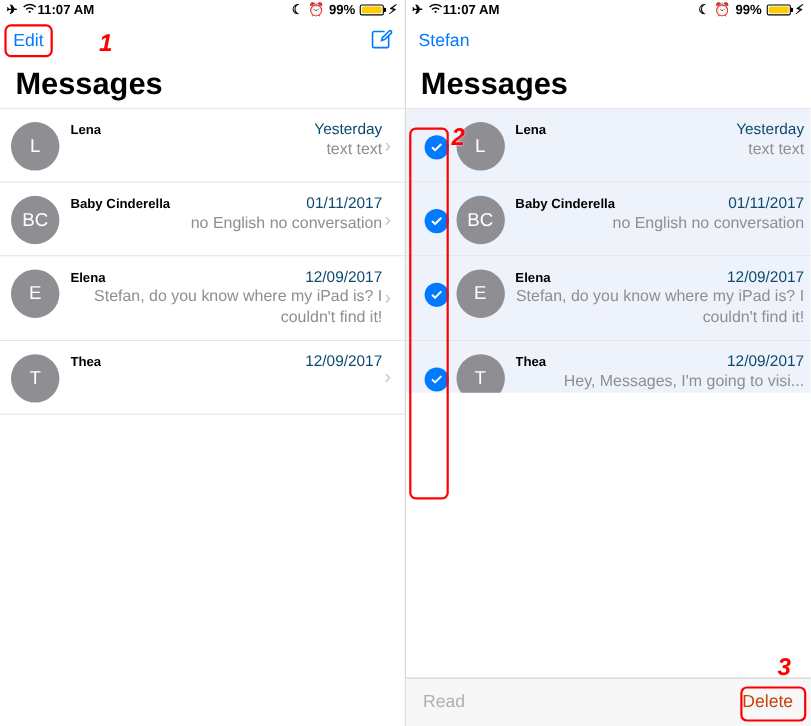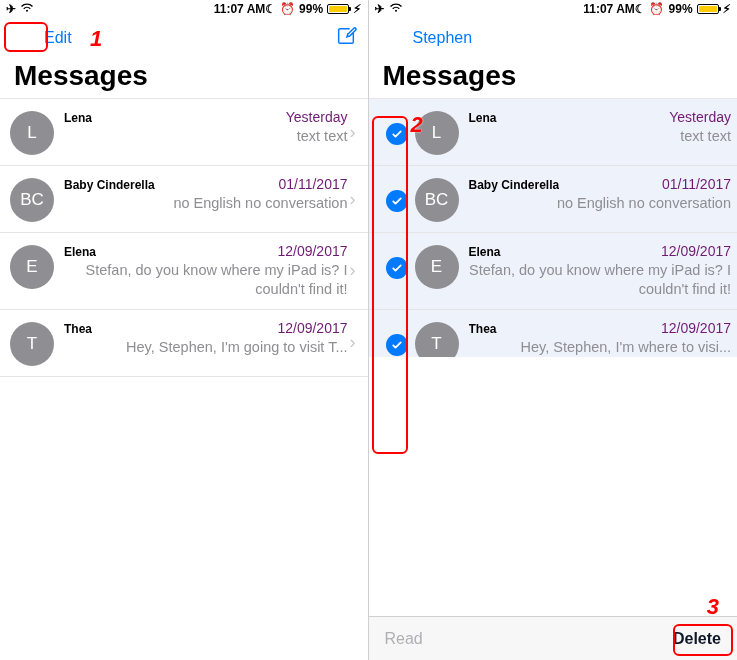--- a/index.html
+++ b/index.html
@@ -3,57 +3,57 @@
 <meta charset="utf-8">
 <style>
   * { box-sizing: border-box; margin:0; padding:0; font-family: -apple-system, "Helvetica Neue", Arial, sans-serif; }
   body { width:737px; height:660px; display:flex; background:#fff; overflow:hidden; }
   .screen { flex:1 1 50%; min-width:0; display:flex; flex-direction:column; background:#fff; position:relative; }
   .divider-right { border-right:1px solid #d0d0d2; }
 
   
   .statusbar { height:18px; display:flex; align-items:center; font-size:12px; font-weight:600; padding:0 6px; color:#000; }
   .sb-left, .sb-right { display:flex; align-items:center; gap:4px; }
-  .sb-center { flex:1; text-align:right; }
+  .sb-center { flex:1; text-align:left; }
   .battery { width:22px; height:10px; border:1px solid #000; border-radius:2px; position:relative; display:inline-block; }
   .battery::after { content:""; position:absolute; right:-3px; top:2px; width:2px; height:4px; background:#000; border-radius:0 1px 1px 0; }
   .battery-fill { position:absolute; left:1px; top:1px; bottom:1px; width:90%; background:#ffcc00; border-radius:1px; }
 
   
-  .navbar { height:40px; display:flex; align-items:center; justify-content:space-between; padding:0 10px 0 12px;margin-left:32px; }
+  .navbar { height:40px; display:flex; align-items:center; justify-content:space-between; padding:0 10px 0 12px; }
   .nav-btn { font-size:16px; color:#007aff; background:none; border:none; }
   .compose svg { width:22px; height:22px; }
   .title { font-size:28px; font-weight:700; padding:2px 14px 6px; }
 
   
   .ann-box { position:absolute; border:2.5px solid #ff0000; border-radius:6px; pointer-events:none; }
   .ann-num { position:absolute; color:#ff0000; font-size:22px; font-weight:700; font-style:italic; pointer-events:none; text-shadow:0 0 2px #fff; }
 
   
   .list { flex:1; overflow:hidden; }
   .row { display:flex; align-items:flex-start; padding:10px 6px 10px 10px; border-bottom:1px solid #e5e5e7; position:relative; }
   .row:first-child { border-top:1px solid #e5e5e7; }
   .sel-col { display:none; width:36px; align-items:center; justify-content:center; padding-top:14px; }
   .editing .sel-col { display:flex; }
   .checkbox { width:22px; height:22px; border-radius:50%; background:#007aff; display:flex; align-items:center; justify-content:center; }
   .checkbox svg { width:12px; height:12px; }
   .avatar { width:44px; height:44px; border-radius:50%; background:#8e8e93; color:#fff; font-size:17px; display:flex; align-items:center; justify-content:center; flex-shrink:0; margin-right:10px; margin-top:2px; }
   .content { flex:1; min-width:0; }
   .line1 { display:flex; align-items:baseline; justify-content:space-between; gap:4px; }
   .name { font-size:12px; font-weight:700; color:#000; white-space:nowrap; overflow:hidden; text-overflow:ellipsis; }
-  .date { font-size:14px; color:#701a75; white-space:nowrap; }
+  .date { font-size:14px; color:#0c4a6e; white-space:nowrap; }
   .preview { font-size:14.5px; color:#8e8e93; line-height:1.3; margin-top:2px; display:-webkit-box; -webkit-line-clamp:2; -webkit-box-orient:vertical; overflow:hidden;text-align:right; }
   .chev { width:14px; align-self:center; color:#c7c7cc; font-size:18px; padding-left:2px; }
   .editing .row { background:#eef2fa; }
 
   
   .toolbar { height:44px; border-top:1px solid #d0d0d2; background:#f7f7f8; display:flex; align-items:center; justify-content:space-between; padding:0 16px; }
   .tb-btn { font-size:16px; background:none; border:none; }
   .tb-read { color:#b0b0b3; }
-  .tb-delete { color:#0f172a;font-weight:bold; }
+  .tb-delete { color:#c2410c; }
 
   .editing .list { margin-bottom:0; }
   .spacer { flex:1; }
 </style>
 </head>
 <body>
 
 <div class="screen divider-right">
   <div class="statusbar">
     <div class="sb-left">
@@ -122,21 +122,20 @@
       </div>
       <div class="chev">›</div>
     </div>
     <div class="row">
       <div class="avatar">T</div>
       <div class="content">
         <div class="line1">
             <span class="name">Thea</span>
             <span class="date">12/09/2017</span>
           </div>
-        <div class="preview">Hey, Stephen, I'm going to visit T...</div>
       </div>
       <div class="chev">›</div>
     </div>
   </div>
 
   <div class="ann-box" style="left:4px; top:22px; width:44px; height:30px;"></div>
   <div class="ann-num" style="left:90px; top:26px;">1</div>
 </div>
 
 <div class="screen editing">
@@ -155,21 +154,21 @@
       <span>⏰</span>
       <span>99%</span>
       <span class="battery">
           <span class="battery-fill"></span>
         </span>
       <span>⚡︎</span>
     </div>
   </div>
 
   <div class="navbar">
-    <button class="nav-btn">Stephen</button>
+    <button class="nav-btn">Stefan</button>
     <span></span>
       <span></span>
   </div>
 
   <div class="title">Messages</div>
 
   <div class="list">
     <div class="row">
       <div class="sel-col">
           <div class="checkbox">
@@ -228,21 +227,21 @@
               <path d="M3 8.5l3 3 7-7" fill="none" stroke="#fff" stroke-width="2.4" stroke-linecap="round" stroke-linejoin="round"></path>
             </svg>
           </div>
         </div>
       <div class="avatar">T</div>
       <div class="content">
         <div class="line1">
             <span class="name">Thea</span>
             <span class="date">12/09/2017</span>
           </div>
-        <div class="preview">Hey, Stephen, I'm where to visi...</div>
+        <div class="preview">Hey, Messages, I'm going to visi...</div>
       </div>
     </div>
   </div>
 
   <div class="spacer"></div>
   <div class="toolbar">
     <button class="tb-btn tb-read">Read</button>
     <button class="tb-btn tb-delete">Delete</button>
   </div>
 

